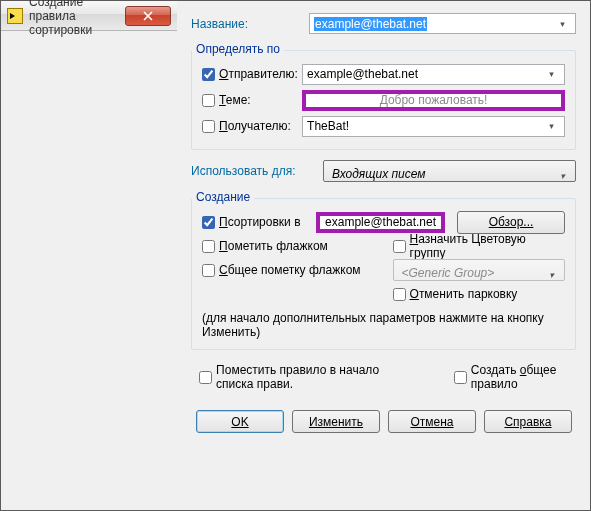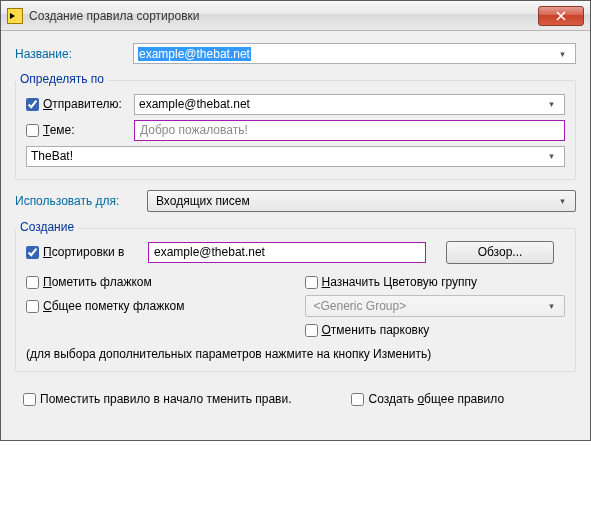--- a/index.html
+++ b/index.html
@@ -7,25 +7,25 @@
   body {
     font-family: "Segoe UI", Tahoma, sans-serif;
     font-size: 12px;
     background: #fff;
     width: 591px;
     height: 511px;
     overflow: hidden;
   }
   .window {
     width: 591px;
-    height: 441px;
+    height: 511px;
     border: 1px solid #5a5a5a;
     background: #f0f0f0;
     display: flex;
-    flex-direction: column;
+    flex-direction: row;
   }
   .titlebar {
     height: 30px;
     background: linear-gradient(#f8f8f8, #e8e8e8 45%, #d9d9d9 46%, #eaeaea);
     border-bottom: 1px solid #b5b5b5;
     display: flex;
     align-items: center;
     padding: 0 0 0 6px;
   }
   .titlebar .app-icon {
@@ -101,76 +101,78 @@
     position: absolute;
     top: -9px;
     left: 0;
     background: #f0f0f0;
     padding: 0 4px;
     color: #003399;
   }
   .chk-row {
     display: flex;
     align-items: center;
-    gap: 10px;
+    gap: 2px;
     height: 26px;
   }
   .chk-row .chk-label-col { width: 98px; display: flex; align-items: center; gap: 4px; }
   .chk-row .chk-label-col .ul, .chk .ul { text-decoration: underline; }
   input[type=checkbox] {
     width: 13px; height: 13px;
     margin: 0;
     accent-color: #3665b3;
   }
   .textfield {
     flex: 1;
     height: 21px;
-    border: 1px solid #a21caf;
+    border: 4px solid #a21caf;
     background: #fff;
     padding: 0 5px;
     display: flex;
     align-items: center;
     color: #000;
+    justify-content: center;
   }
   .textfield.ph { color: #8a8a8a; }
   .dropdown {
     flex: 1;
     height: 22px;
     border: 1px solid #707070;
     border-radius: 2px;
     background: linear-gradient(#f6f6f6, #e7e7e7);
-    display: flex; align-items: center;
+    display: flex; align-items: flex-end;
     padding: 0 4px 0 8px;
     color: #000;
+    font-style: italic;
   }
   .dropdown.disabled {
     border-color: #bfbfbf;
     color: #8a8a8a;
     background: linear-gradient(#f5f5f5,#efefef);
   }
   .actions-grid {
     display: grid;
     grid-template-columns: 1fr 1fr;
     column-gap: 18px;
     row-gap: 2px;
-    margin-top: 6px;
   }
   .chk { display: flex; align-items: center; gap: 4px; height: 22px; }
   .btn {
     height: 23px;
     min-width: 88px;
     border: 1px solid #707070;
     border-radius: 3px;
     background: linear-gradient(#f6f6f6, #e4e4e4);
     display: inline-flex;
     align-items: center;
     justify-content: center;
     padding: 0 14px;
     cursor: pointer;
     color: #000;
+    text-decoration: underline;
   }
   .btn.default {
     border-color: #3c7fb1;
     box-shadow: 0 0 0 1px #a7d9f5 inset;
   }
   .hint { color: #000; margin-top: 4px; }
   .footer-checks {
     display: flex;
     gap: 60px;
     padding: 6px 8px 0 8px;
@@ -226,20 +228,24 @@
         <div class="chk-label-col">
           <input type="checkbox" style="">
           <span><span class="ul">Т</span><span>еме:</span></span>
         </div>
         <div class="textfield ph">
           <span>Добро пожаловать!</span>
         </div>
       </div>
 
       <div class="chk-row">
+        <div class="chk-label-col">
+          <input type="checkbox" style="">
+          <span><span class="ul">П</span><span>олучателю:</span></span>
+        </div>
         <div class="combo">
           <span class="text">TheBat!</span>
           <span class="arrow">▾</span>
         </div>
       </div>
     </div>
 
     <div class="row">
       <div class="label-col" style="width:126px">Использовать для:</div>
       <div class="dropdown">
@@ -285,29 +291,43 @@
 
         <div></div>
 
         <div class="chk">
           <input type="checkbox" style="">
           <span><span class="ul">О</span><span>тменить парковку</span></span>
         </div>
         <div></div>
       </div>
 
-      <div class="hint">(для выбора дополнительных параметров нажмите на кнопку Изменить)</div>
+      <div class="hint">(для начало дополнительных параметров нажмите на кнопку Изменить)</div>
     </div>
 
     <div class="footer-checks">
       <div class="chk">
         <input type="checkbox" style="">
-        <span>Поместить правило в начало тменить прави.</span>
+        <span>Поместить правило в начало списка прави.</span>
       </div>
       <div class="chk">
         <input type="checkbox" style="">
         <span><span>Создать </span><span class="ul">о</span><span>бщее правило</span></span>
       </div>
     </div>
 
+    <div class="button-row">
+      <div class="btn default">
+          <span>OK</span>
+        </div>
+      <div class="btn">
+          <span>Изменить</span>
+        </div>
+      <div class="btn">
+          <span>Отмена</span>
+        </div>
+      <div class="btn">
+          <span>Справка</span>
+        </div>
+    </div>
 
   </div>
 </div>
 
 </body></html>

